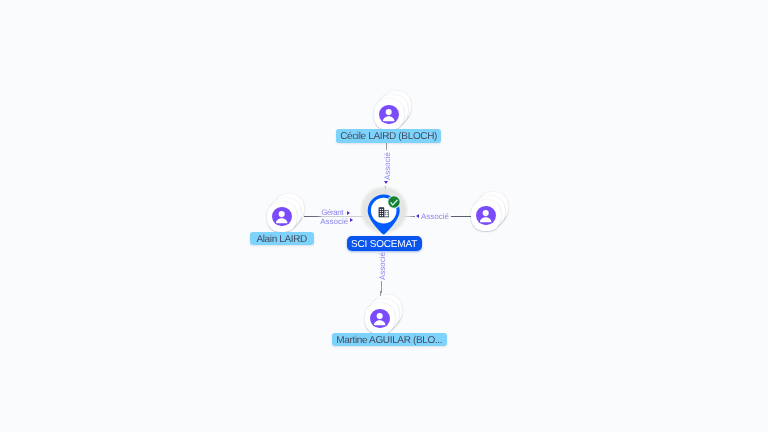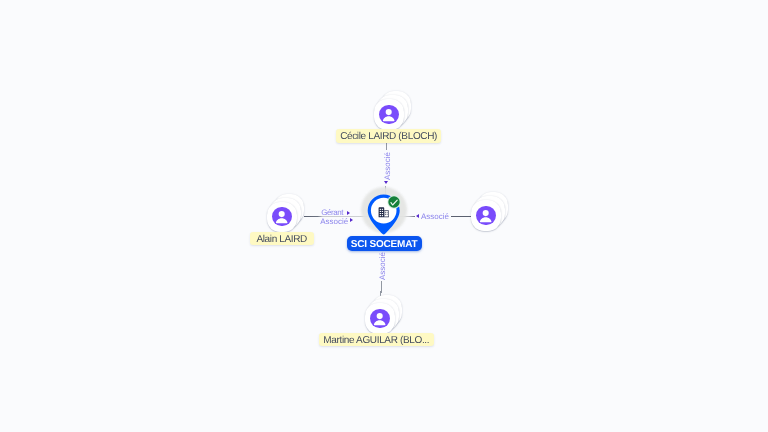--- a/index.html
+++ b/index.html
@@ -21,32 +21,32 @@
   .pcard{position:absolute;width:30.6px;height:30.6px;border-radius:13px;background:#fff;
          box-shadow:0 0.5px 1.3px rgba(85,95,125,.50);}
   .pcard.c3{left:7px;top:-8px;}
   .pcard.c2{left:3.5px;top:-4px;}
   .pcard.c1{left:0px;top:0px;}
   .pavatar{position:absolute;left:5.5px;top:5.3px;width:19.4px;height:19.4px;border-radius:50%;
            background:#7a4cfb;}
   .pavatar svg{position:absolute;left:0;top:0;}
 
   
-  .chip{position:absolute;height:13.6px;background:#fef9c3;border-radius:3px;
+  .chip{position:absolute;height:13.6px;background:#7dd3fc;border-radius:3px;
         font-size:10px;letter-spacing:-0.35px;color:#434b5e;white-space:nowrap;
         box-shadow:0 1px 2px rgba(70,80,120,.15);}
   .chip span{position:absolute;left:0;right:0;top:4.3px;text-align:center;line-height:8px;}
 
   
   #centerhalo{position:absolute;width:46px;height:46px;border-radius:50%;background:#e3e4e2;filter:blur(1.1px);opacity:.92;}
   #centerpin{position:absolute;}
   #centerbadge{position:absolute;}
   #centerchip{position:absolute;width:75.2px;height:15.1px;background:#0b55ef;border-radius:5px;
         font-size:10px;letter-spacing:-0.2px;color:#fff;white-space:nowrap;
-        box-shadow:0 1px 2.5px rgba(25,80,190,.40);font-weight:bold;}
+        box-shadow:0 1px 2.5px rgba(25,80,190,.40);}
   #centerchip span{position:absolute;left:0;right:0;top:5.8px;text-align:center;line-height:8px;}
 </style>
 </head>
 <body>
 
 <div id="stage">
 
   <svg id="edges" viewBox="0 0 768 432" xmlns="http://www.w3.org/2000/svg" shape-rendering="crispEdges">
     <defs>
       <linearGradient id="gL" gradientUnits="userSpaceOnUse" x1="303" y1="0" x2="369" y2="0">
@@ -161,21 +161,21 @@
       <div class="pcard c2"></div>
       <div class="pcard c1">
         <div class="pavatar">
           <svg width="19.4" height="19.4" viewBox="0 0 19.4 19.4" xmlns="http://www.w3.org/2000/svg">
             <circle cx="9.7" cy="7.1" r="3.05" fill="#fff"></circle>
             <path d="M9.7 11.15 C6.4 11.15 4.3 13.5 3.95 15.3 A0.75 0.75 0 0 0 4.69 16.2 L14.71 16.2 A0.75 0.75 0 0 0 15.45 15.3 C15.1 13.5 13.0 11.15 9.7 11.15 Z" fill="#fff"></path>
           </svg>
         </div>
       </div>
     </div>
-    <div class="chip" style="width: 114.591px; left: 319px; top: 332.5px; text-decoration: underline;">
+    <div class="chip" style="width: 114.591px; left: 332px; top: 332.5px; text-decoration: underline;">
       <span>Martine AGUILAR (BLO...</span>
     </div>
     <div class="elabel vert" style="left: 384.2px; top: 179.6px;">Associé</div>
     <div style="position: absolute; width: 0px; height: 0px; left: 384.4px; top: 180.8px; border-left: 2.3px solid transparent; border-right: 2.3px solid transparent; border-top: 3.1px solid rgb(85, 40, 204);"></div>
     <div class="elabel tight" style="left: 321.3px; top: 209.4px;">Gérant</div>
     <div style="position: absolute; width: 0px; height: 0px; left: 346.8px; top: 210.5px; border-top: 2.3px solid transparent; border-bottom: 2.3px solid transparent; border-left: 3.1px solid rgb(85, 40, 204);"></div>
     <div class="elabel" style="left: 320.2px; top: 217.5px;">Associé</div>
     <div style="position: absolute; width: 0px; height: 0px; left: 349.9px; top: 218.3px; border-top: 2.3px solid transparent; border-bottom: 2.3px solid transparent; border-left: 3.1px solid rgb(85, 40, 204);"></div>
     <div class="elabel" style="left: 420.9px; top: 213px;">Associé</div>
     <div style="position: absolute; width: 0px; height: 0px; left: 415.9px; top: 214px; border-top: 2.3px solid transparent; border-bottom: 2.3px solid transparent; border-right: 3.1px solid rgb(85, 40, 204);"></div>

